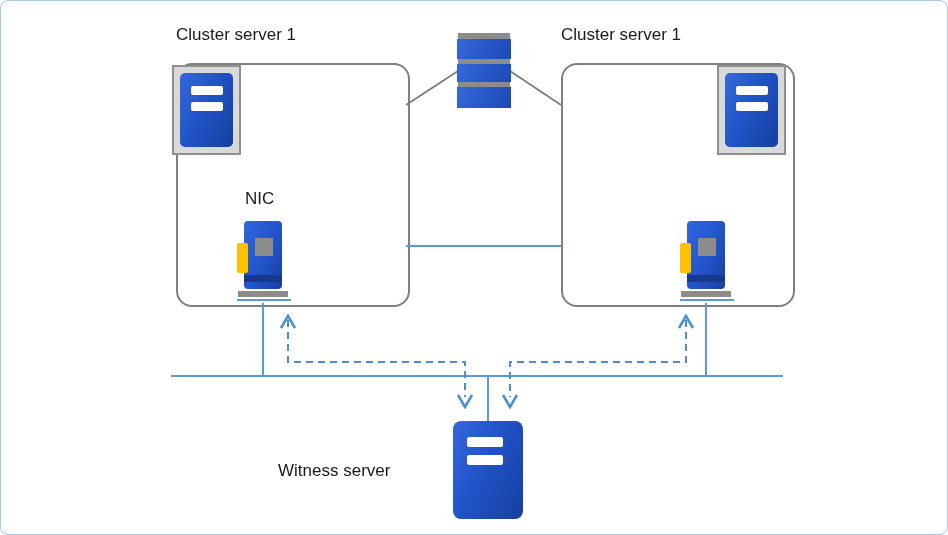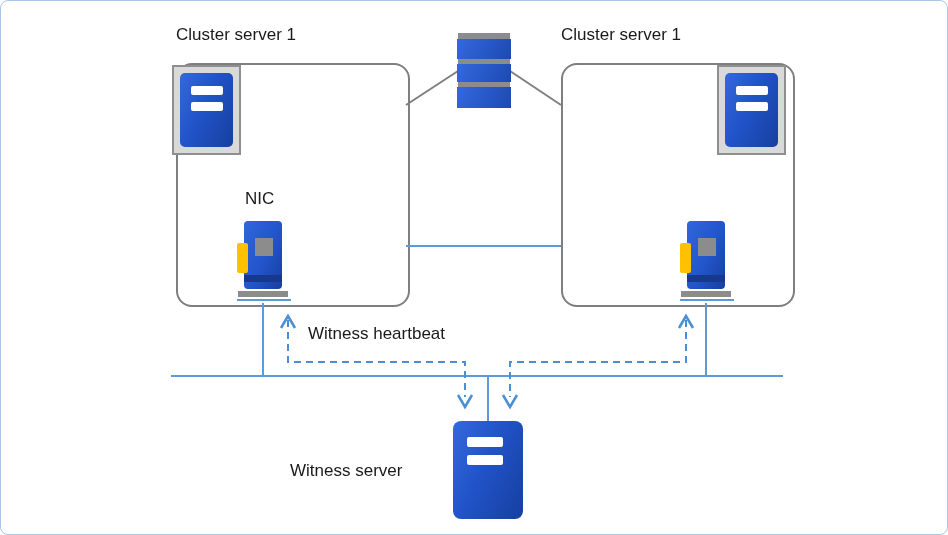--- a/index.html
+++ b/index.html
@@ -6,21 +6,21 @@
   .canvas{
     position:relative;width:946px;height:533px;background:#ffffff;
     border:1px solid #a9c7e7;border-radius:8px;overflow:hidden;
   }
   .label{position:absolute;color:#1a1a1a;font-size:17px;white-space:nowrap;}
   .title{width:230px;text-align:left;}
   .t1{left:175px;top:24px;}
   .t2{left:560px;top:24px;}
   .nic-label{left:244px;top:188px;}
   .hb-label{left:307px;top:323px;}
-  .ws-label{left:289px;top:460px;}
+  .ws-label{left:277px;top:460px;}
 
   .cluster-box{
     position:absolute;width:230px;height:240px;top:62px;
     background:#ffffff;border:2px solid #7f7f7f;border-radius:16px;
   }
   .box1{left:175px;}
   .box2{left:560px;}
 
   .wires{position:absolute;left:0;top:0;pointer-events:none;}
 
@@ -123,21 +123,20 @@
     <div class="nic-chip"></div>
     <div class="nic-base"></div>
   </div>
   <div class="nic nic2">
     <div class="nic-body"></div>
     <div class="nic-tab"></div>
     <div class="nic-chip"></div>
     <div class="nic-base"></div>
   </div>
 
-  <div class="label hb-label">Witness heartbeat</div>
   <div class="label ws-label">Witness server</div>
 
   <div class="srv witness">
     <div class="bar bar1" style="left:14px;transform:none;"></div>
     <div class="bar bar2" style="left:14px;transform:none;"></div>
   </div>
 
 </div>
 
 </body></html>

